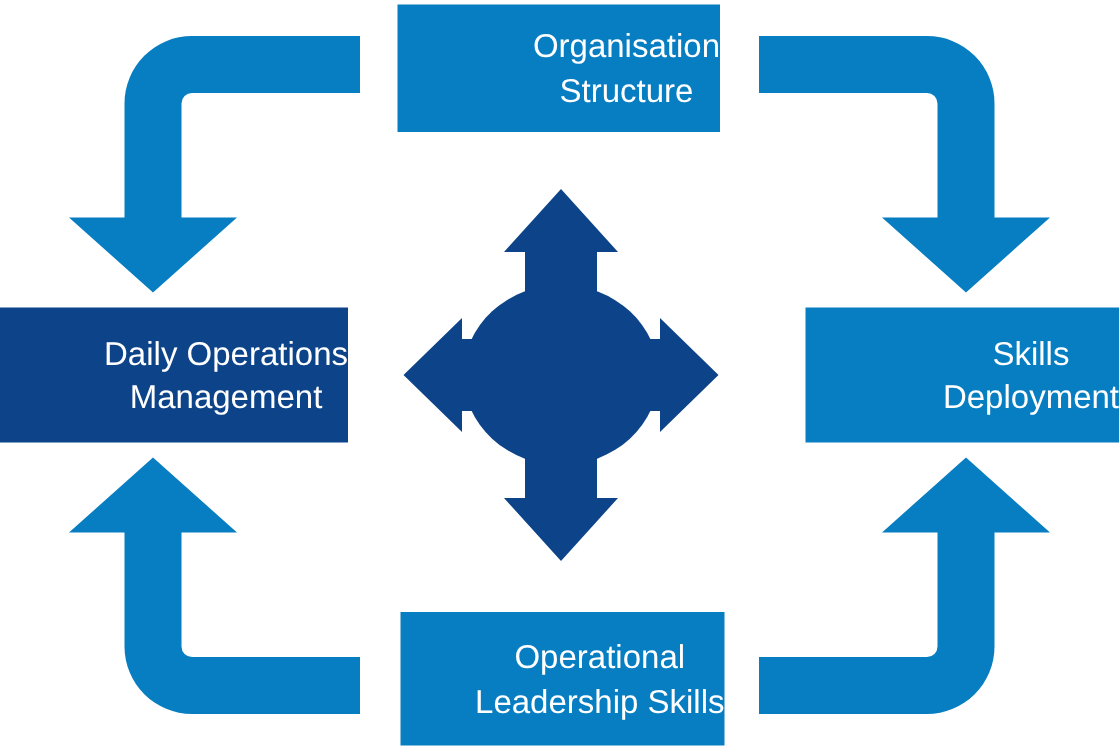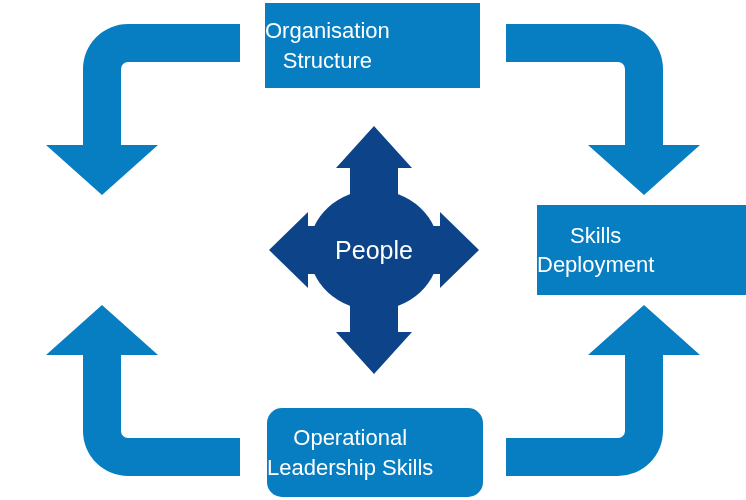--- a/index.html
+++ b/index.html
@@ -23,33 +23,33 @@
   .elbow-arrow {
     fill: var(--light_blue, #087EC2);
   }
   .center-shape {
     fill: var(--navy, #0D4489);
   }
   .node {
     position: absolute;
     display: flex;
     align-items: center;
-    justify-content: flex-start;
+    justify-content: flex-end;
     text-align: center;
     color: var(--text, #ffffff);
     font-size: 22px;
     line-height: 1.32;
     white-space: pre-line;
   }
   .node-light { background: var(--light_blue, #087EC2); }
   .node-dark  { background: var(--navy, #0D4489); }
   #node-top    { left: 265px; top: 3px;   width: 215px; height: 85px; }
   #node-left   { left: 0px;   top: 205px; width: 232px; height: 90px; }
   #node-right  { left: 537px; top: 205px; width: 209px; height: 90px; }
-  #node-bottom { left: 267px; top: 408px; width: 216px; height: 89px; border-radius: 15px; }
+  #node-bottom { left: 267px; top: 408px; width: 216px; height: 89px; }
   #center-label {
     position: absolute;
     left: 299px;
     top: 232px;
     width: 150px;
     height: 36px;
     display: flex;
     align-items: center;
     justify-content: center;
     color: var(--text, #ffffff);
@@ -76,28 +76,29 @@
       <path class="center-shape" d="M374,226 L440,226 L440,212 L479,250 L440,288 L440,274 L374,274 Z"></path>
       <ellipse class="center-shape" cx="374" cy="250" rx="65" ry="60"></ellipse>
     </g>
   </svg>
 
   <div id="node-top" class="node node-light">
     <span>Organisation
 Structure</span>
   </div>
 
+  <div id="node-left" class="node node-dark">
+    <span>Daily Operations
+Management</span>
+  </div>
 
   <div id="node-right" class="node node-light">
     <span>Skills
 Deployment</span>
   </div>
 
   <div id="node-bottom" class="node node-light">
     <span>Operational
 Leadership Skills</span>
   </div>
 
-  <div id="center-label">
-    <span>People</span>
-  </div>
 
 </div>
 
 </body></html>

